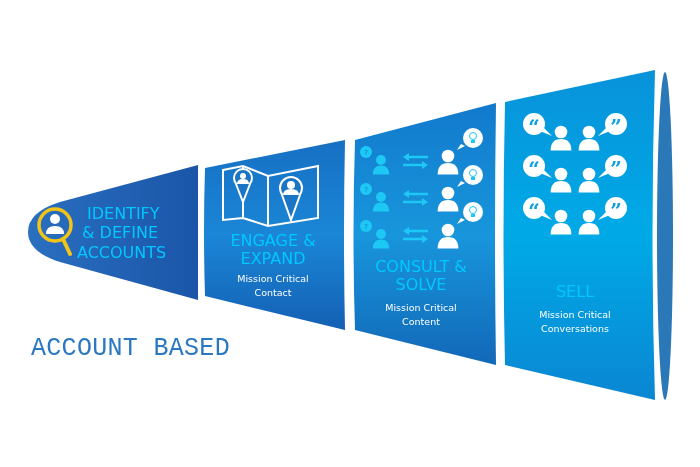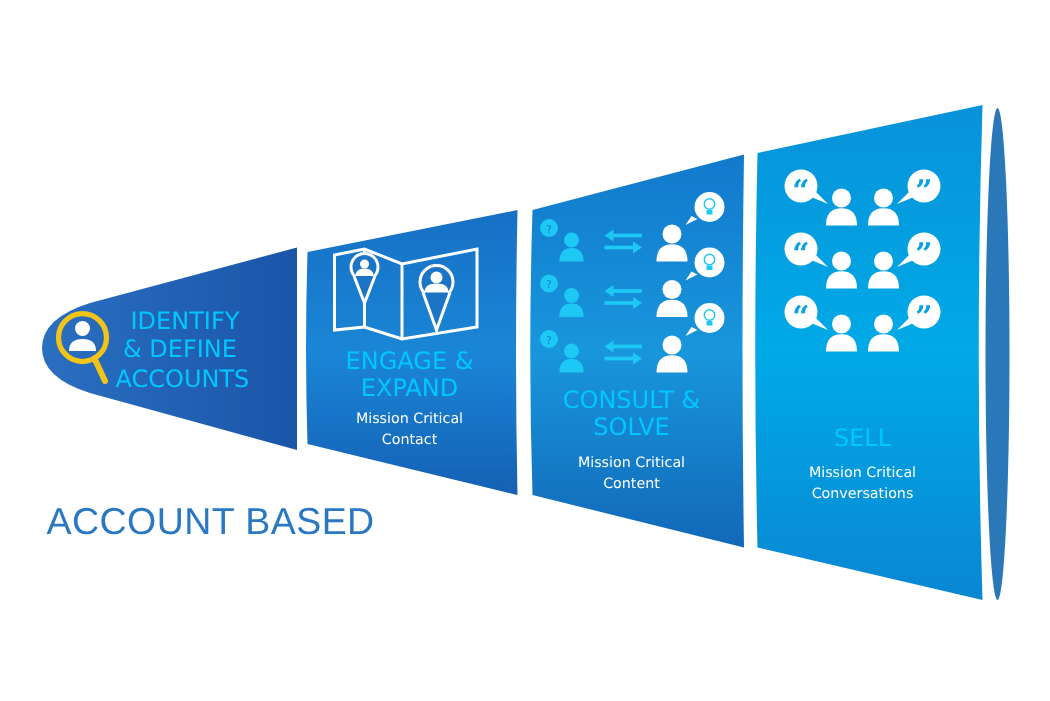--- a/index.html
+++ b/index.html
@@ -2,21 +2,21 @@
 <html><head>
 <meta charset="utf-8">
 <style>
   html, body { margin: 0; padding: 0; background: #ffffff; }
   body { width: 700px; height: 467px; position: relative; overflow: hidden;
          font-family: "DejaVu Sans", "Liberation Sans", sans-serif; }
   #stage { position: absolute; left: 0; top: 0; width: 700px; height: 467px; }
   .stage-title { fill: #00c8ff; font-size: 16px; font-family: "DejaVu Sans", sans-serif; }
   .stage-sub { fill: #ffffff; font-size: 9.5px; font-family: "DejaVu Sans", sans-serif; }
   .caption { position: absolute; left: 31px; top: 334px; font-size: 25px; color: #2a78c2;
-             font-family: Liberation Sans, sans-serif; letter-spacing: 0.3px; }
+             font-family: Liberation Mono, monospace; letter-spacing: 0.3px; }
 </style>
 </head>
 <body>
 
 <svg id="stage" viewBox="0 0 700 467" xmlns="http://www.w3.org/2000/svg">
   <defs>
     <linearGradient id="g1" x1="0" y1="0" x2="1" y2="0">
       <stop offset="0" stop-color="#2a6fc0"></stop>
       <stop offset="1" stop-color="#1a55a8"></stop>
     </linearGradient>

